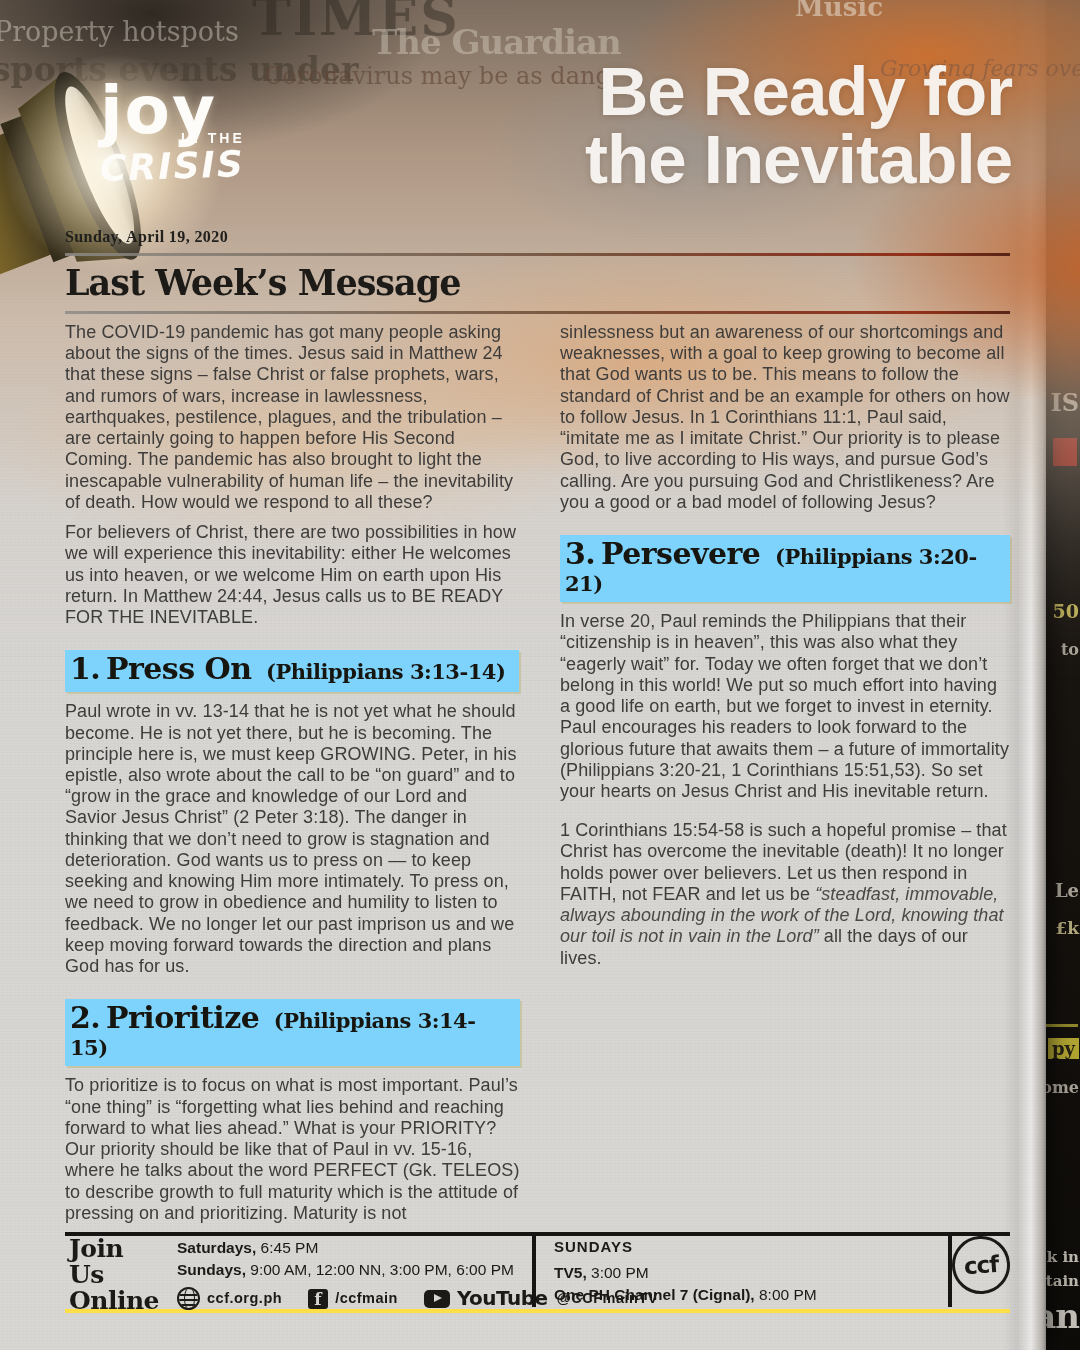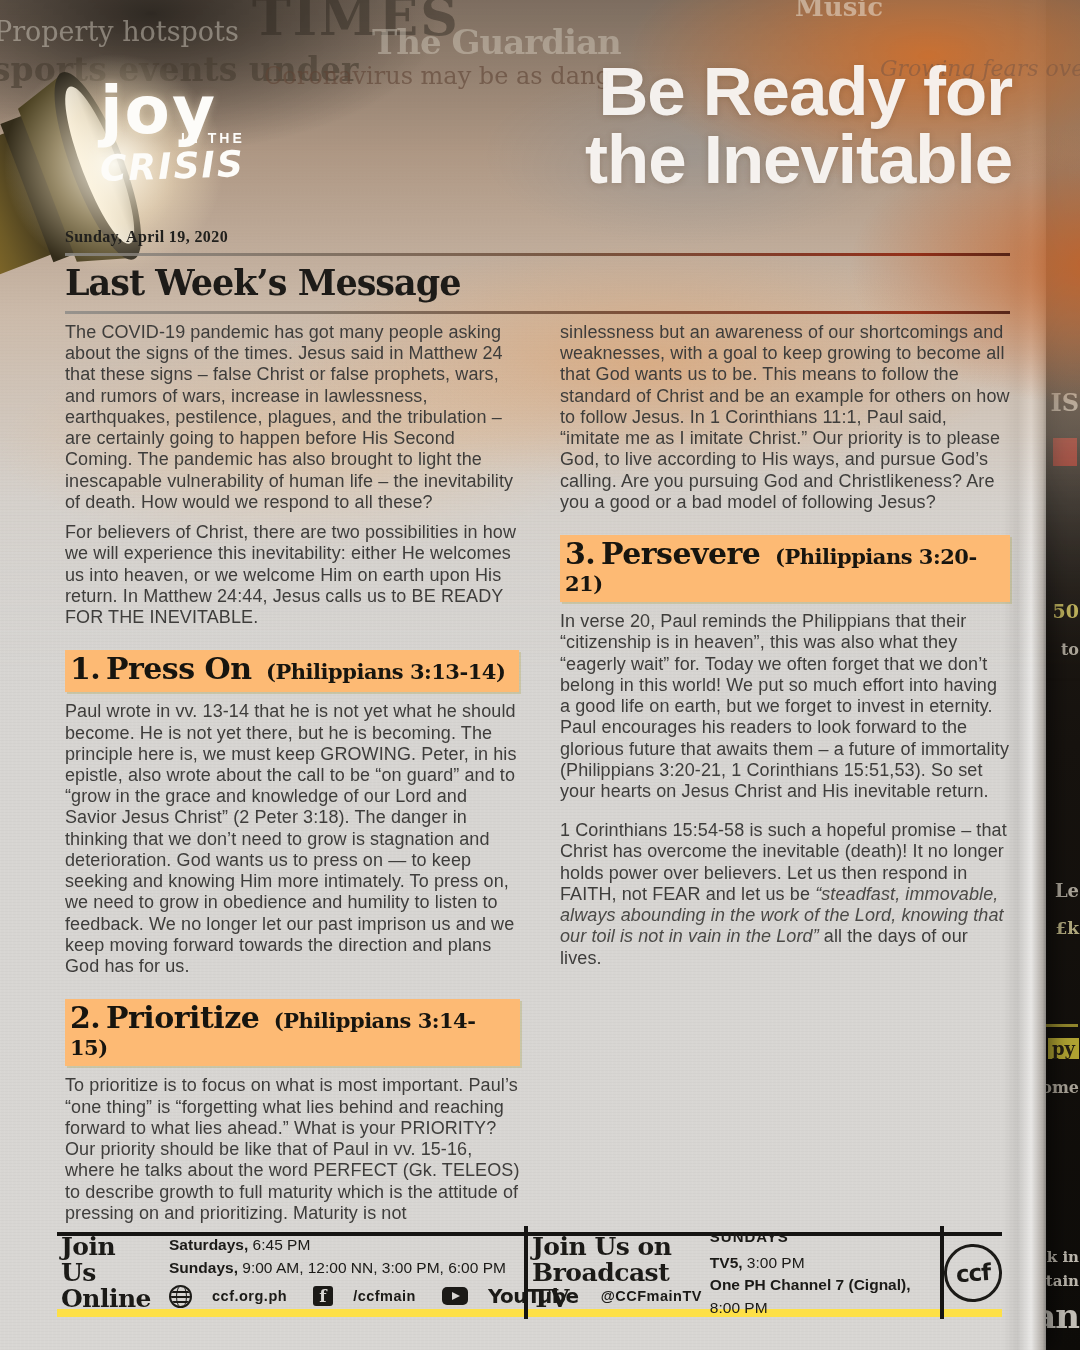--- a/index.html
+++ b/index.html
@@ -83,40 +83,40 @@
     color:#1d1b18;letter-spacing:-1px;margin:6px 0 8px 0;}
 
   
   .columns{position:absolute;left:65px;top:322px;width:945px;display:flex;gap:40px;}
   .col{width:455px;}
   .col.right{width:450px;}
   .col p{margin:0 0 9px 0;font-size:18px;line-height:1.18;letter-spacing:.1px;
     color:#3e3d3b;text-align:left;}
   .col p.lastp{margin-top:18px;}
   em.quote{font-style:italic;color:#4a4946;}
-  .hl-heading{display:inline-block;background:#fdba74;margin:13px 0 9px 0;
+  .hl-heading{display:inline-block;background:#7dd3fc;margin:13px 0 9px 0;
     padding:1px 14px 6px 5px;font-family:"DejaVu Serif",serif;font-weight:bold;color:#17150f;
     box-shadow:2px 2px 0 rgba(160,150,40,.25);}
   .hl-heading .hnum,.hl-heading .htitle{font-size:30px;letter-spacing:-.5px;}
   .hl-heading .href{font-size:21px;margin-left:9px;letter-spacing:-.5px;}
 
   
-  .footer{position:absolute;left:57px;top:1232px;width:945px;height:73px;
-    border-top:4px solid #161513;border-bottom:8px solid #fde047;
-    display:flex;align-items:center;color:#1b1a17;}
+  .footer{position:absolute;left:65px;top:1232px;width:945px;height:73px;
+    border-top:4px solid #161513;border-bottom:4px solid #fde047;
+    display:flex;align-items:flex-start;color:#1b1a17;}
   .fcell{display:flex;align-items:center;}
   .fcell.online{width:467px;}
   .fcell.broadcast{width:414px;border-left:4px solid #161513;border-right:4px solid #161513;}
   .fcell.logocell{flex:1;justify-content:center;}
   .ftitle{font-family:"DejaVu Serif",serif;font-weight:bold;font-size:25px;line-height:1.04;
     letter-spacing:-.5px;padding:0 0 0 4px;}
   .fsched{font-size:15.5px;line-height:1.45;padding-left:18px;}
   .fsched b{font-weight:bold;}
   .fsched .socials{display:flex;align-items:center;gap:26px;margin-top:3px;}
-  .soc{display:flex;align-items:center;gap:20px;font-weight:bold;letter-spacing:.5px;font-size:14.5px;}
+  .soc{display:flex;align-items:center;gap:7px;font-weight:bold;letter-spacing:.5px;font-size:14.5px;}
   .icon{display:inline-flex;align-items:center;justify-content:center;}
   .globe{width:19px;height:19px;border:2px solid #1b1a17;border-radius:50%;position:relative;overflow:hidden;}
   .globe:before{content:"";position:absolute;left:50%;top:-2px;bottom:-2px;width:9px;margin-left:-4.5px;
     border:1.5px solid #1b1a17;border-radius:50%;}
   .globe:after{content:"";position:absolute;left:-2px;right:-2px;top:50%;height:0;
     border-top:2px solid #1b1a17;box-shadow:0 -5px 0 #1b1a17,0 5px 0 #1b1a17;}
   .fb{width:20px;height:20px;background:#1b1a17;border-radius:3px;color:#d8d6d3;
     font-family:"DejaVu Serif",serif;font-weight:bold;font-size:17px;line-height:20px;text-align:center;}
   .yt{width:26px;height:18px;background:#1b1a17;border-radius:5px;position:relative;}
   .yt:after{content:"";position:absolute;left:10px;top:4.5px;border-left:8px solid #d8d6d3;
@@ -255,24 +255,20 @@
             </span>
           <span class="soc">
               <span class="icon yt"></span>
               <span class="ytword">YouTube</span>
               <span>@CCFmainTV</span>
             </span>
         </div>
       </div>
     </div>
     <div class="fcell broadcast">
-      <div class="ftitle">
-        <div>Join Us on</div>
-        <div>Broadcast TV</div>
-      </div>
       <div class="fsched">
         <div class="bheading">SUNDAYS</div>
         <div><b>TV5,</b><span> 3:00 PM</span></div>
         <div><b>One PH Channel 7 (Cignal),</b><span> 8:00 PM</span></div>
       </div>
     </div>
     <div class="fcell logocell">
       <div class="ccf-logo">ccf</div>
     </div>
   </div>

